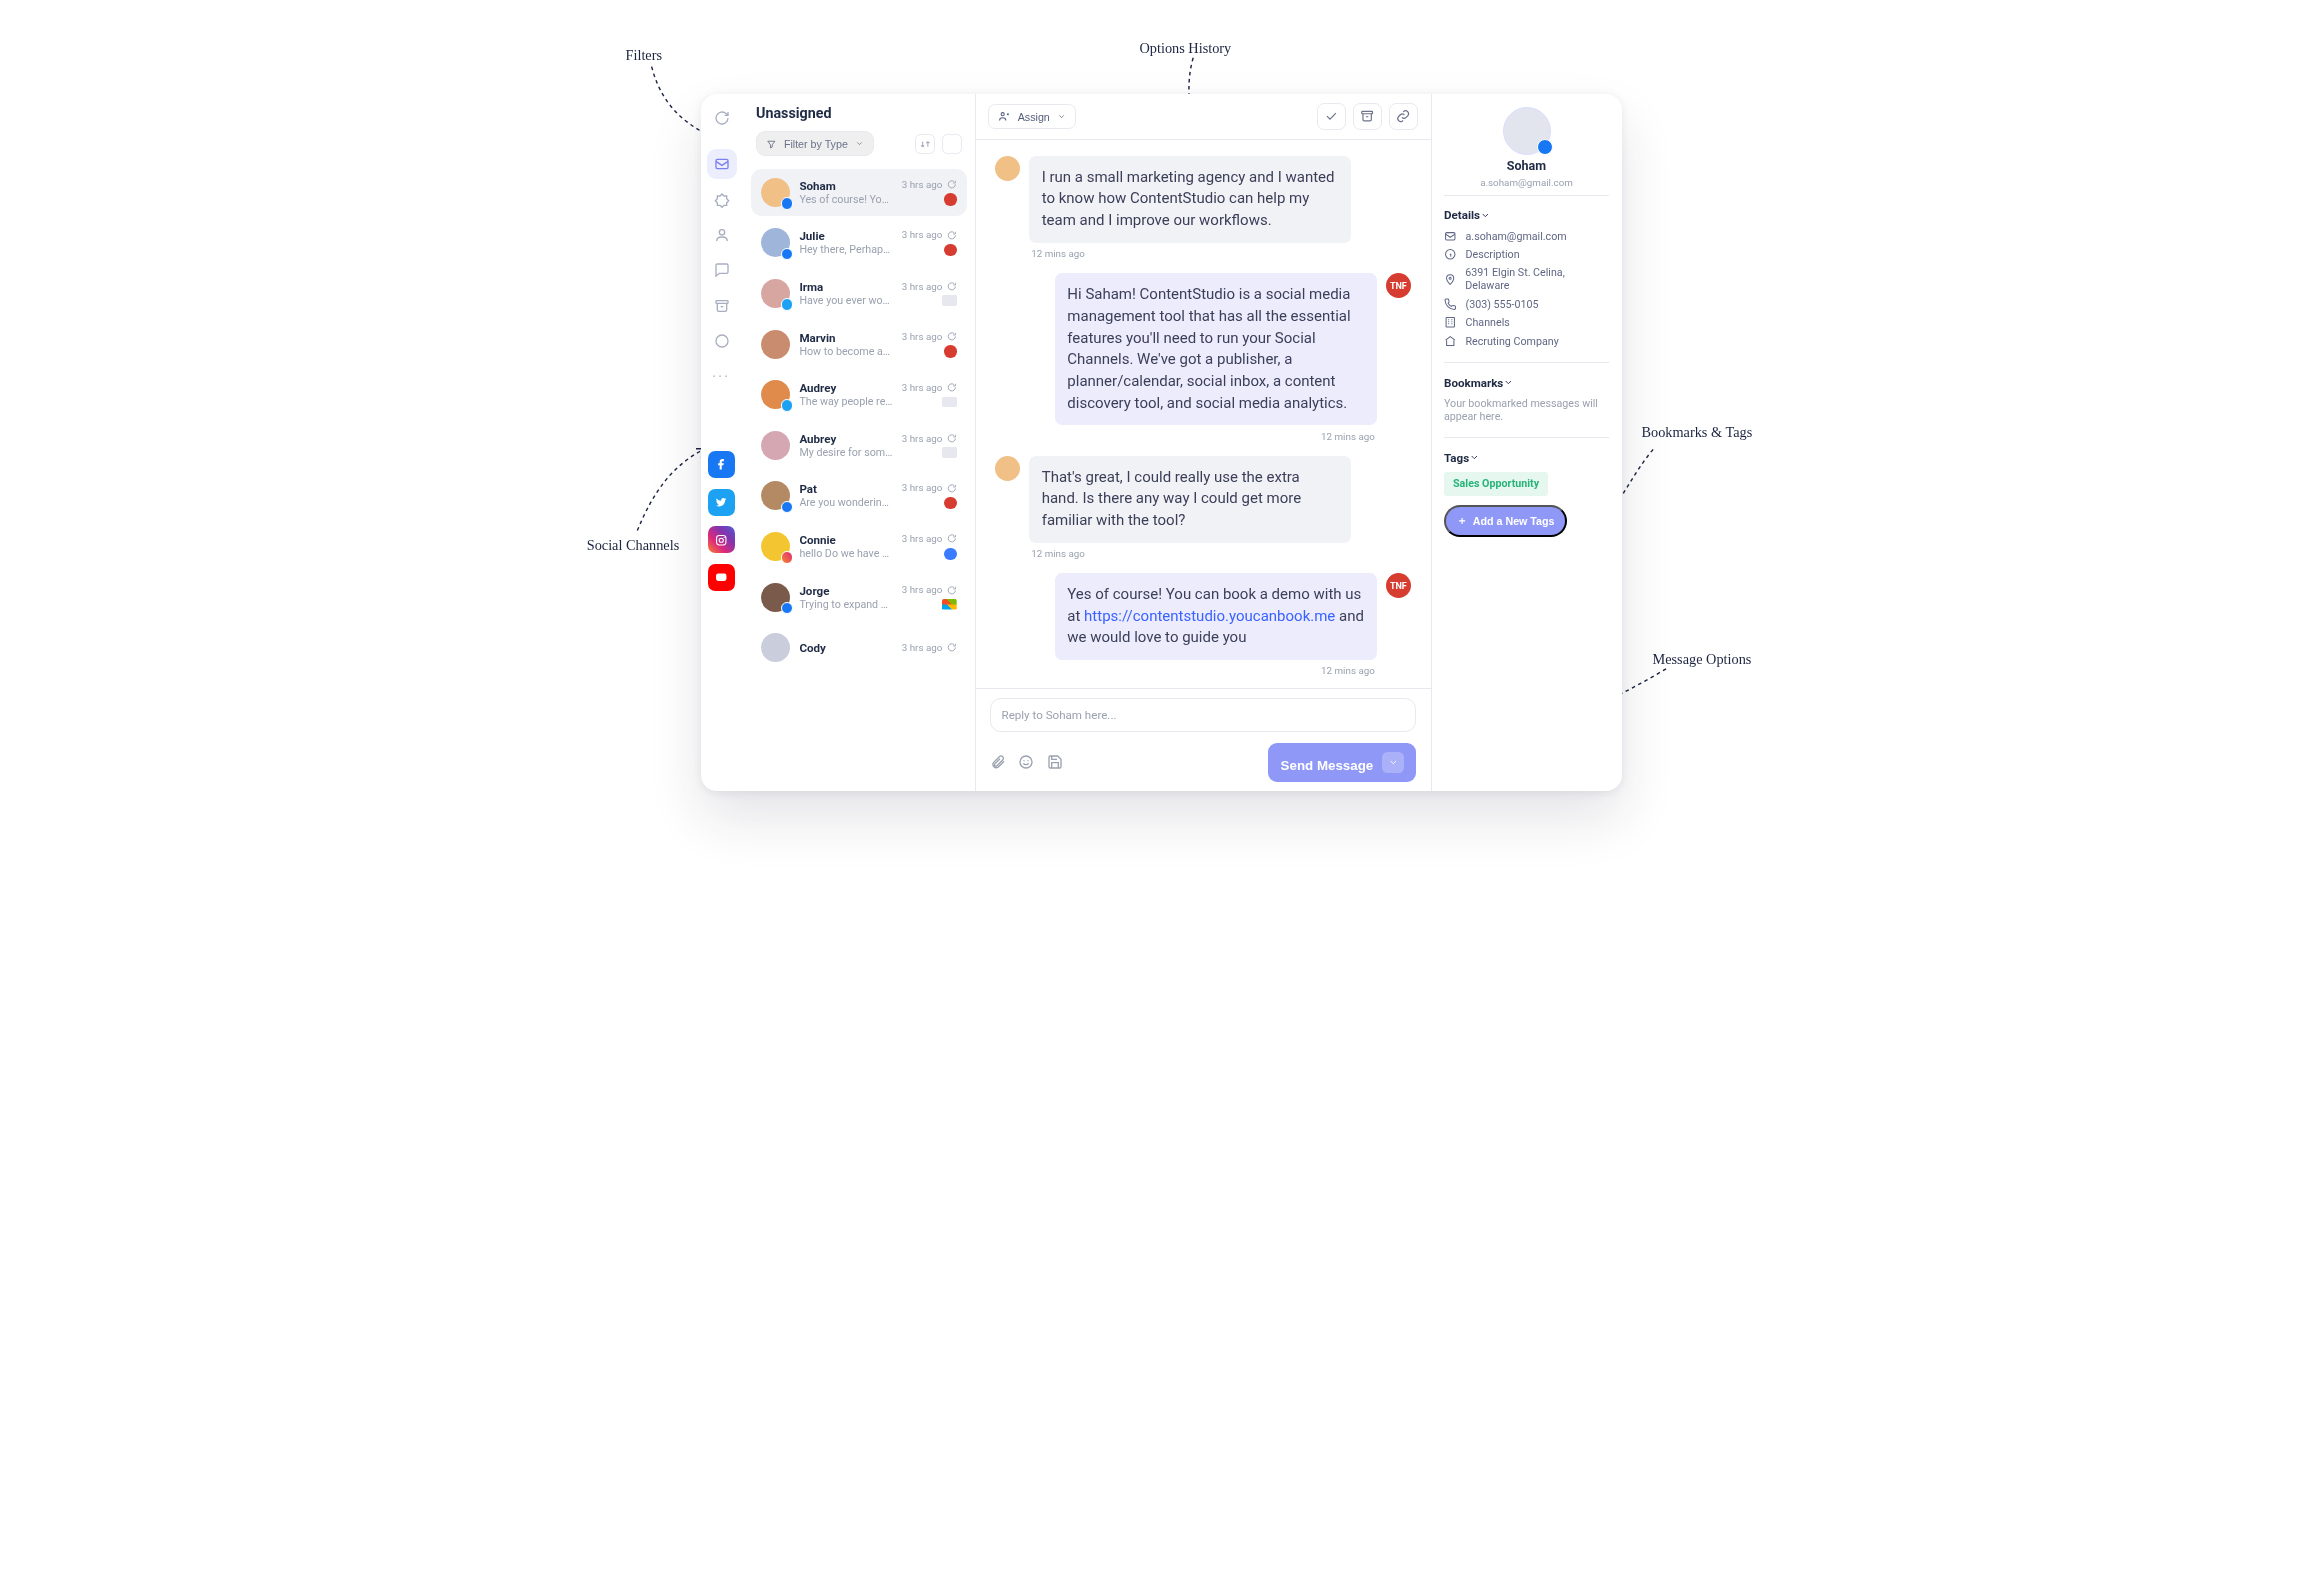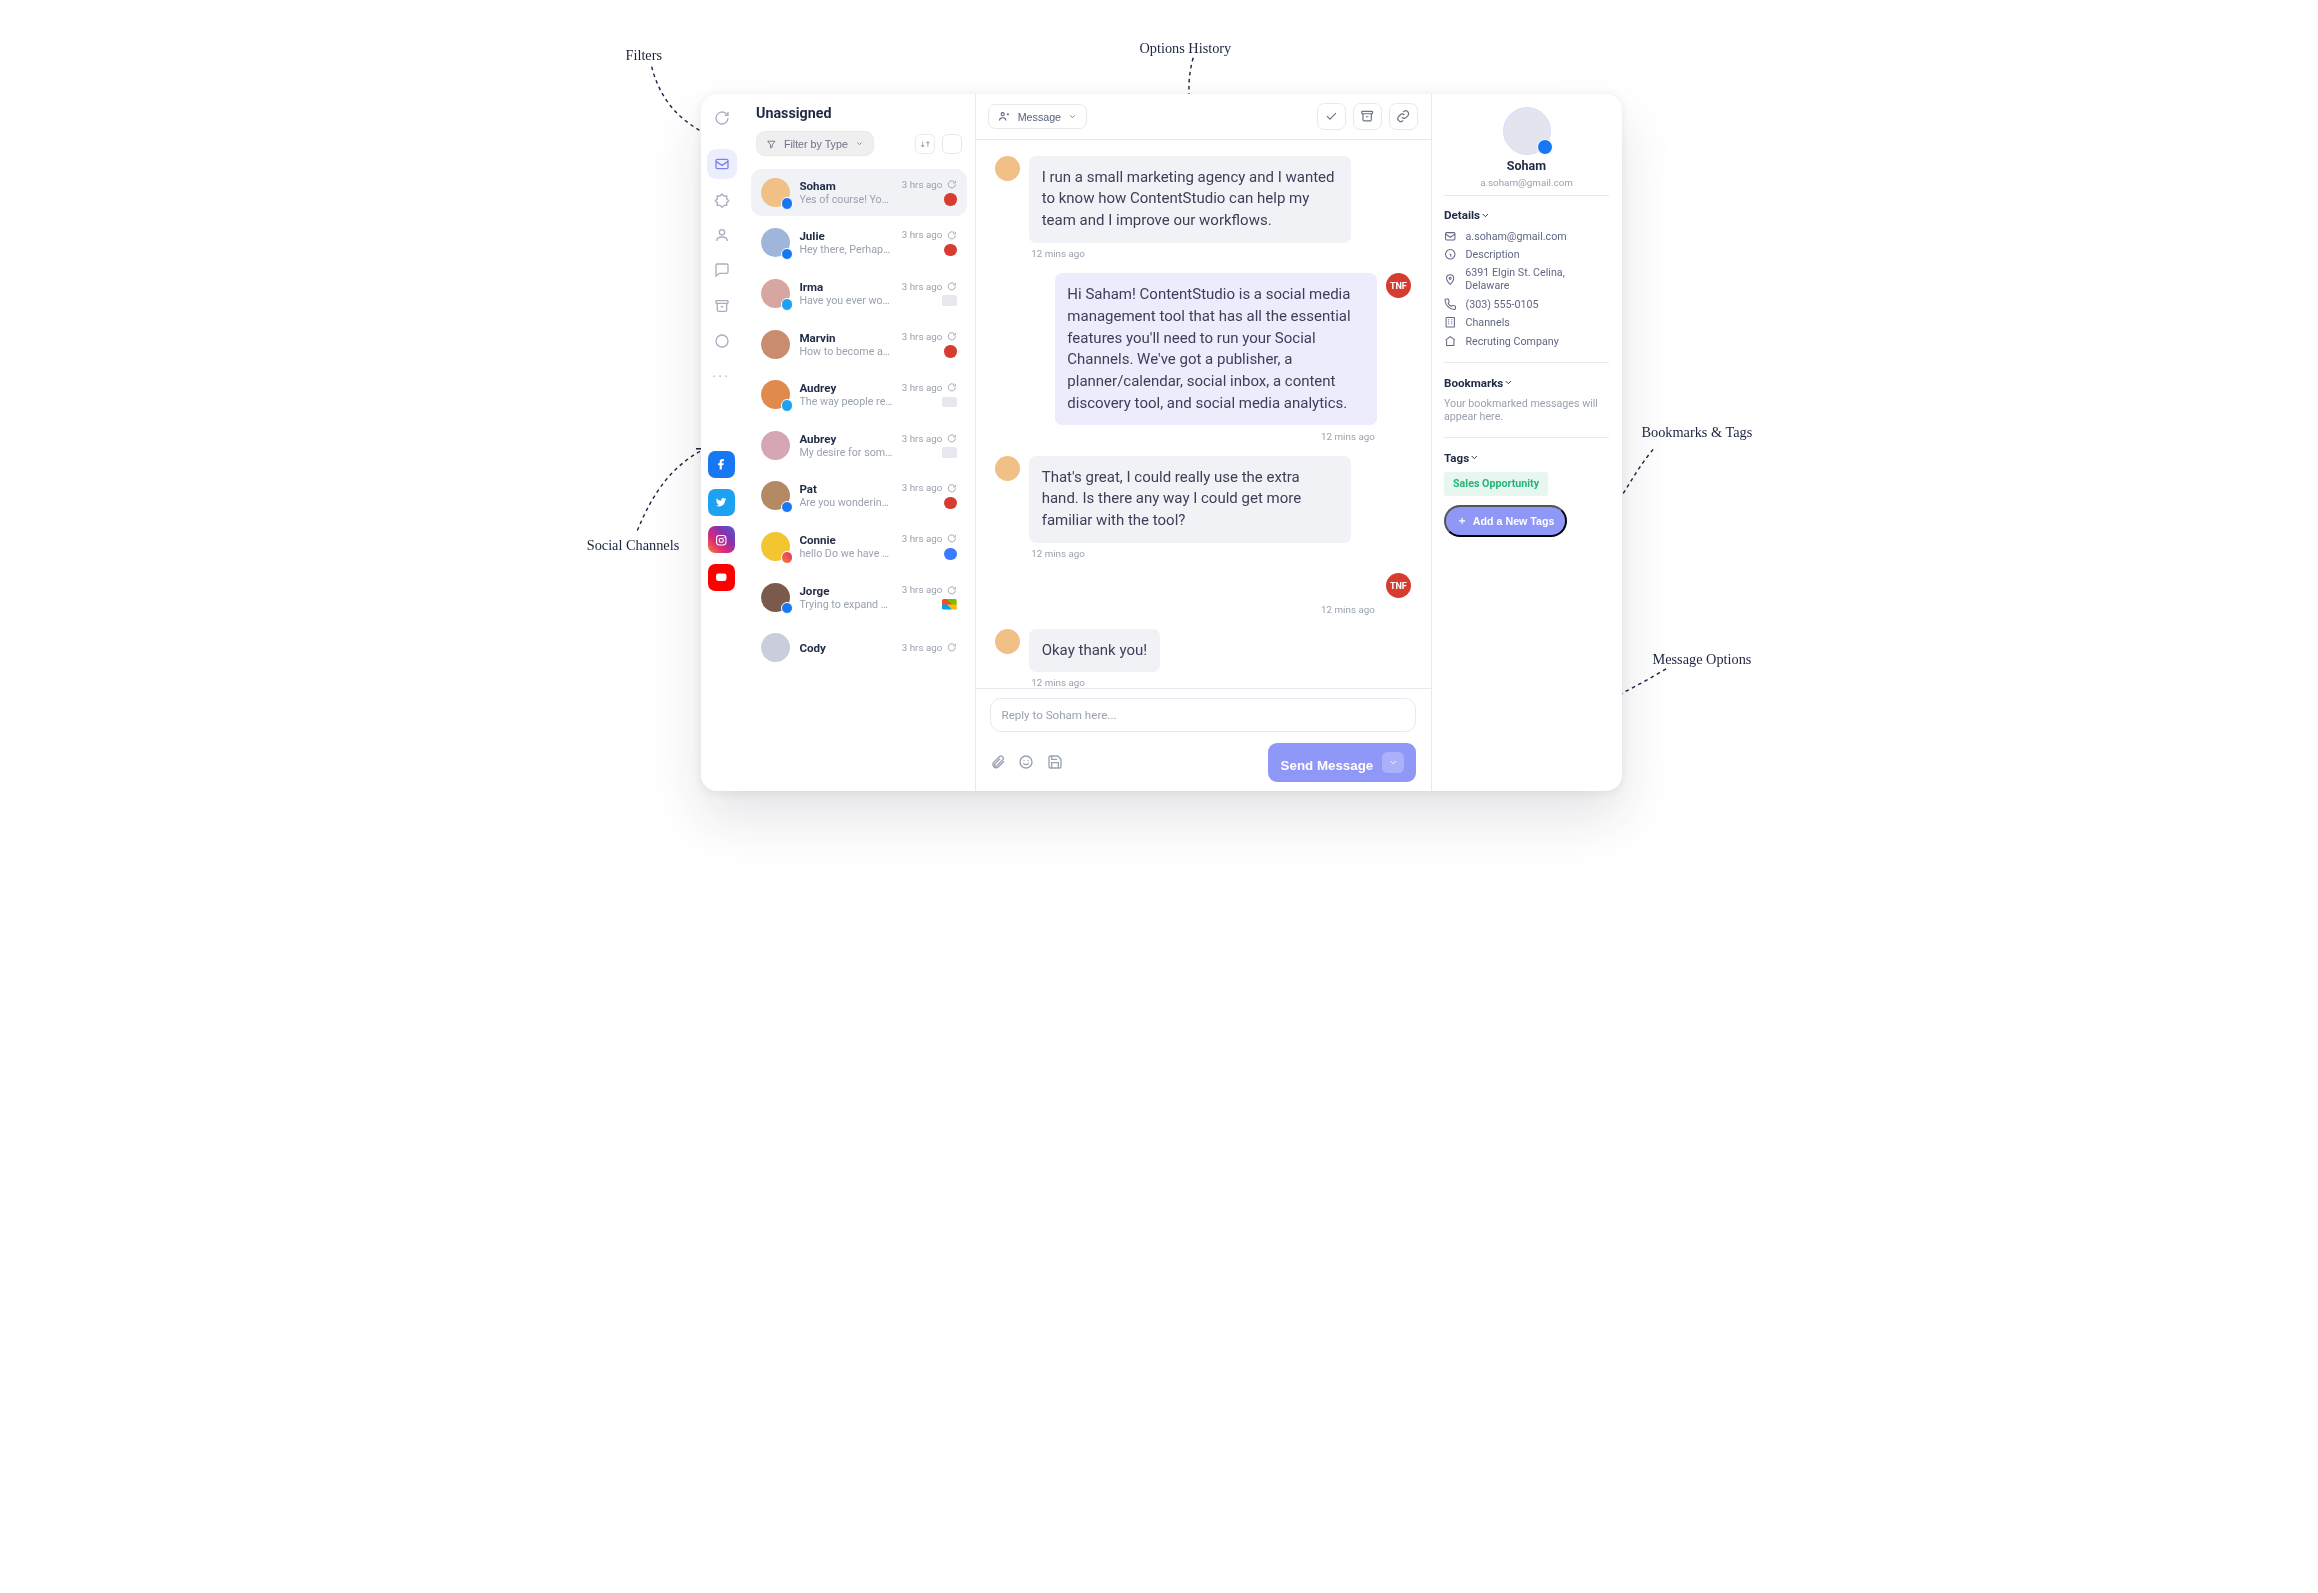--- a/index.html
+++ b/index.html
@@ -487,21 +487,21 @@
     </div>
 
     <div class="thread">
       <div class="thread-toolbar">
         <button class="btn">
           <svg width="12.5" height="12.5" viewBox="0 0 24 24" stroke="currentColor" stroke-width="2" fill="none">
               <circle cx="9" cy="8" r="3"></circle>
               <path d="M3 20c0-3 3-5 6-5s6 2 6 5"></path>
               <path d="M17 8h4M19 6v4"></path>
             </svg>
-          <span>Message</span>
+          <span>Assign</span>
           <svg width="9" height="9" viewBox="0 0 24 24" stroke="currentColor" stroke-width="2" fill="none">
               <path d="M6 9l6 6 6-6"></path>
             </svg>
         </button>
         <div class="toolbar-right">
           <button class="ibtn">
             <svg width="14.3" height="14.3" viewBox="0 0 24 24" stroke="currentColor" stroke-width="2" fill="none">
                 <path d="M5 12l5 5L20 7"></path>
               </svg>
           </button>
@@ -532,20 +532,21 @@
             <div class="bubble in">Hi Saham! ContentStudio is a social media management tool that has all the essential features you'll need to run your Social Channels. We've got a publisher, a planner/calendar, social inbox, a content discovery tool, and social media analytics.</div>
           </div>
           <div class="ts right">12 mins ago</div>
           <div class="msg-row">
             <div class="msg-avatar" style="background: rgb(240, 192, 135);"></div>
             <div class="bubble out">That's great, I could really use the extra hand. Is there any way I could get more familiar with the tool?</div>
           </div>
           <div class="ts">12 mins ago</div>
           <div class="msg-row right">
             <div class="brand-avatar">TNF</div>
+            <div class="bubble in">Yes of course! You can book a demo with us at <a href="#">https://contentstudio.youcanbook.me</a> and we would love to guide you</div>
           </div>
           <div class="ts right">12 mins ago</div>
           <div class="msg-row">
             <div class="msg-avatar" style="background: rgb(240, 192, 135);"></div>
             <div class="bubble out">Okay thank you!</div>
           </div>
           <div class="ts">12 mins ago</div>
         </div>
 
       <div class="composer">

